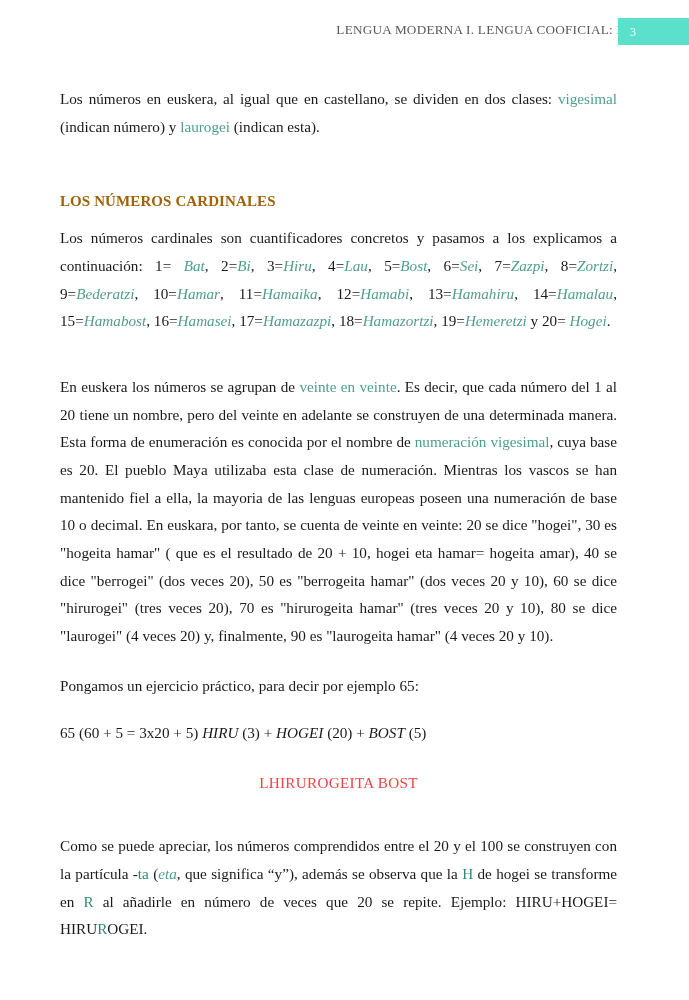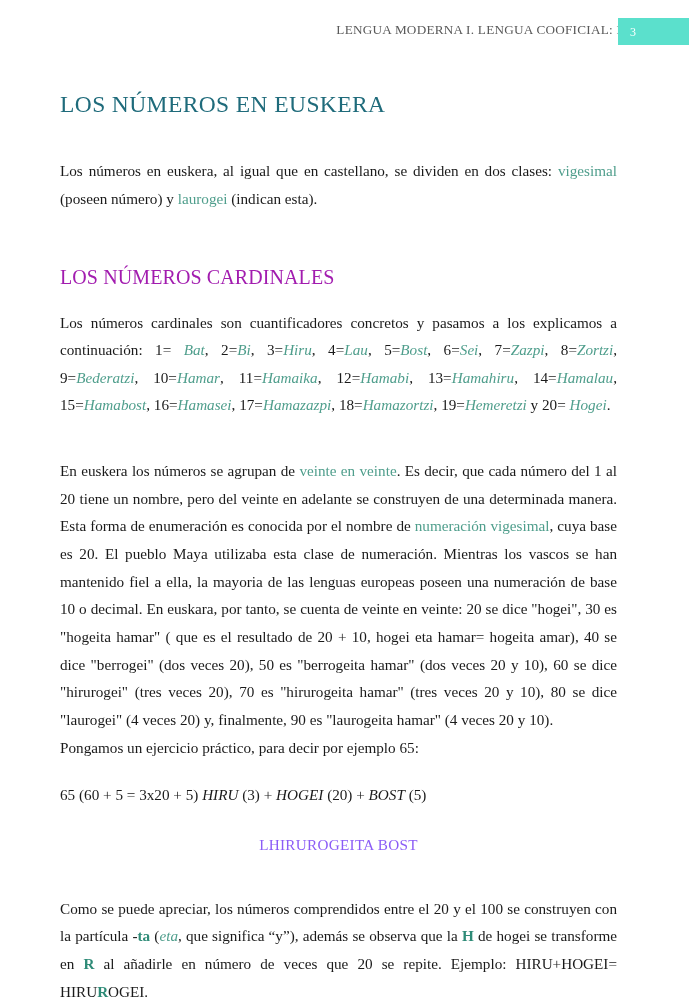--- a/index.html
+++ b/index.html
@@ -63,75 +63,74 @@
     font-size: 23.5px;
     font-weight: normal;
     color: #1F6B7B;
     letter-spacing: 0.4px;
     margin: 44px 0 0 0;
     line-height: 1.2;
   }
 
   h2.section-heading {
     font-family: "Liberation Serif", "DejaVu Serif", serif;
-    font-size: 20px;
-    font-weight: normal;
-    color: #a21caf;
+    font-size: 15px;
+    font-weight: bold;
+    color: #a16207;
     letter-spacing: 0.1px;
     margin: 52px 0 0 0;
     line-height: 1.2;
   }
 
   p.body-text {
     font-size: 15.2px;
     line-height: 1.82;
     text-align: justify;
     margin: 0;
     color: #1a1a1a;
   }
   p.intro { margin-top: 39px; }
-  p.cardinal-list { margin-top: 20px; }
+  p.cardinal-list { margin-top: 14px; }
   p.vigesimal { margin-top: 38px; }
-  p.exercise-intro { }
+  p.exercise-intro { margin-top: 22px; }
   p.conclusion { margin-top: 36px; }
 
   .teal { color: #4F9E8C; }
   .teal-i { color: #4F9E8C; font-style: italic; }
-  .teal-b { color: #2E8B77; font-weight: bold; }
+  .teal-b { color: #2E8B77; font-weight: normal; }
   .it { font-style: italic; }
 
   p.formula-line {
     font-size: 15.2px;
     line-height: 1.82;
     margin: 20px 0 0 0;
   }
   p.result-line {
     font-size: 15.2px;
     line-height: 1.82;
     text-align: center;
     margin: 22px 0 0 0;
-    color: #8b5cf6;
+    color: #ef4444;
     letter-spacing: 0.3px;
   }
 </style>
 </head>
 <body>
 
 <div class="page-header">
   <div class="header-title">LENGUA MODERNA I. LENGUA COOFICIAL: EUSKERA</div>
   <div class="page-number-box">
     <span class="page-number">3</span>
   </div>
 </div>
 
 <div class="content">
 
-  <h1 class="doc-title">LOS NÚMEROS EN EUSKERA</h1>
 
-  <p class="body-text intro"><span>Los números en euskera, al igual que en castellano, se dividen en dos clases: </span><span class="teal">vigesimal</span><span> (poseen número) y </span><span class="teal">laurogei</span><span> (indican esta).</span></p>
+  <p class="body-text intro"><span>Los números en euskera, al igual que en castellano, se dividen en dos clases: </span><span class="teal">vigesimal</span><span> (indican número) y </span><span class="teal">laurogei</span><span> (indican esta).</span></p>
 
   <h2 class="section-heading">LOS NÚMEROS CARDINALES</h2>
 
   <p class="body-text cardinal-list"><span>Los   números cardinales son cuantificadores concretos y pasamos a los explicamos a continuación: </span><span id="cardinals-items"><span>1= </span><span class="teal-i">Bat</span><span>, </span><span>2=</span><span class="teal-i">Bi</span><span>, </span><span>3=</span><span class="teal-i">Hiru</span><span>, </span><span>4=</span><span class="teal-i">Lau</span><span>, </span><span>5=</span><span class="teal-i">Bost</span><span>, </span><span>6=</span><span class="teal-i">Sei</span><span>, </span><span>7=</span><span class="teal-i">Zazpi</span><span>,  </span><span>8=</span><span class="teal-i">Zortzi</span><span>,  </span><span>9=</span><span class="teal-i">Bederatzi</span><span>,  </span><span>10=</span><span class="teal-i">Hamar</span><span>,  </span><span>11=</span><span class="teal-i">Hamaika</span><span>,  </span><span>12=</span><span class="teal-i">Hamabi</span><span>, </span><span>13=</span><span class="teal-i">Hamahiru</span><span>,  </span><span>14=</span><span class="teal-i">Hamalau</span><span>,  </span><span>15=</span><span class="teal-i">Hamabost</span><span>,  </span><span>16=</span><span class="teal-i">Hamasei</span><span>,  </span><span>17=</span><span class="teal-i">Hamazazpi</span><span>, </span><span>18=</span><span class="teal-i">Hamazortzi</span><span>, </span><span>19=</span><span class="teal-i">Hemeretzi</span><span> y </span><span>20= </span><span class="teal-i">Hogei</span></span><span>.</span></p>
 
   <p class="body-text vigesimal"><span>En euskera los números se agrupan de </span><span class="teal">veinte en veinte</span><span>. Es decir, que cada número del 1 al 20 tiene un nombre, pero del veinte en adelante se construyen de una determinada manera.  Esta forma de enumeración es conocida por el nombre de </span><span class="teal">numeración vigesimal</span><span>, cuya base es 20. El pueblo Maya utilizaba esta clase de numeración. Mientras los vascos se han mantenido fiel a ella, la mayoria de las lenguas europeas poseen una numeración de base 10 o decimal. En euskara, por tanto, se cuenta de veinte en veinte: 20 se dice "hogei", 30 es "hogeita hamar" ( que es el resultado de 20 + 10, hogei eta hamar= hogeita amar), 40 se dice "berrogei" (dos veces 20), 50 es "berrogeita hamar" (dos veces 20 y 10), 60 se dice "hirurogei" (tres veces 20), 70 es "hirurogeita hamar" (tres veces 20 y 10), 80 se dice "laurogei" (4 veces 20) y, finalmente, 90 es "laurogeita hamar" (4 veces 20 y 10).</span></p>
 
   <p class="body-text exercise-intro">Pongamos un ejercicio práctico, para decir por ejemplo 65:</p>
 
   <p class="formula-line"><span>65 (60 + 5 = 3x20 + 5) </span><span class="it">HIRU</span><span> (3) + </span><span class="it">HOGEI</span><span> (20) + </span><span class="it">BOST</span><span> (5)</span></p>

